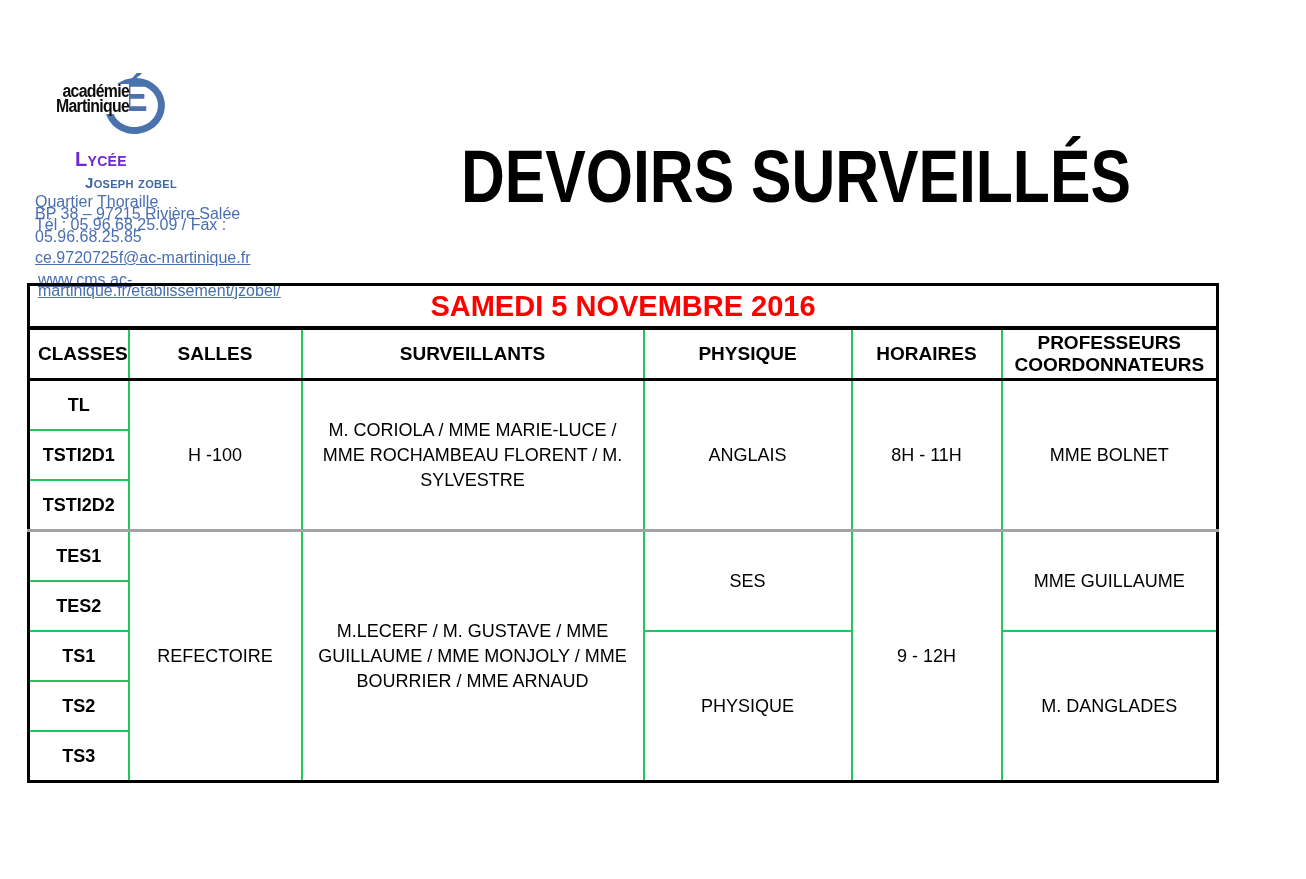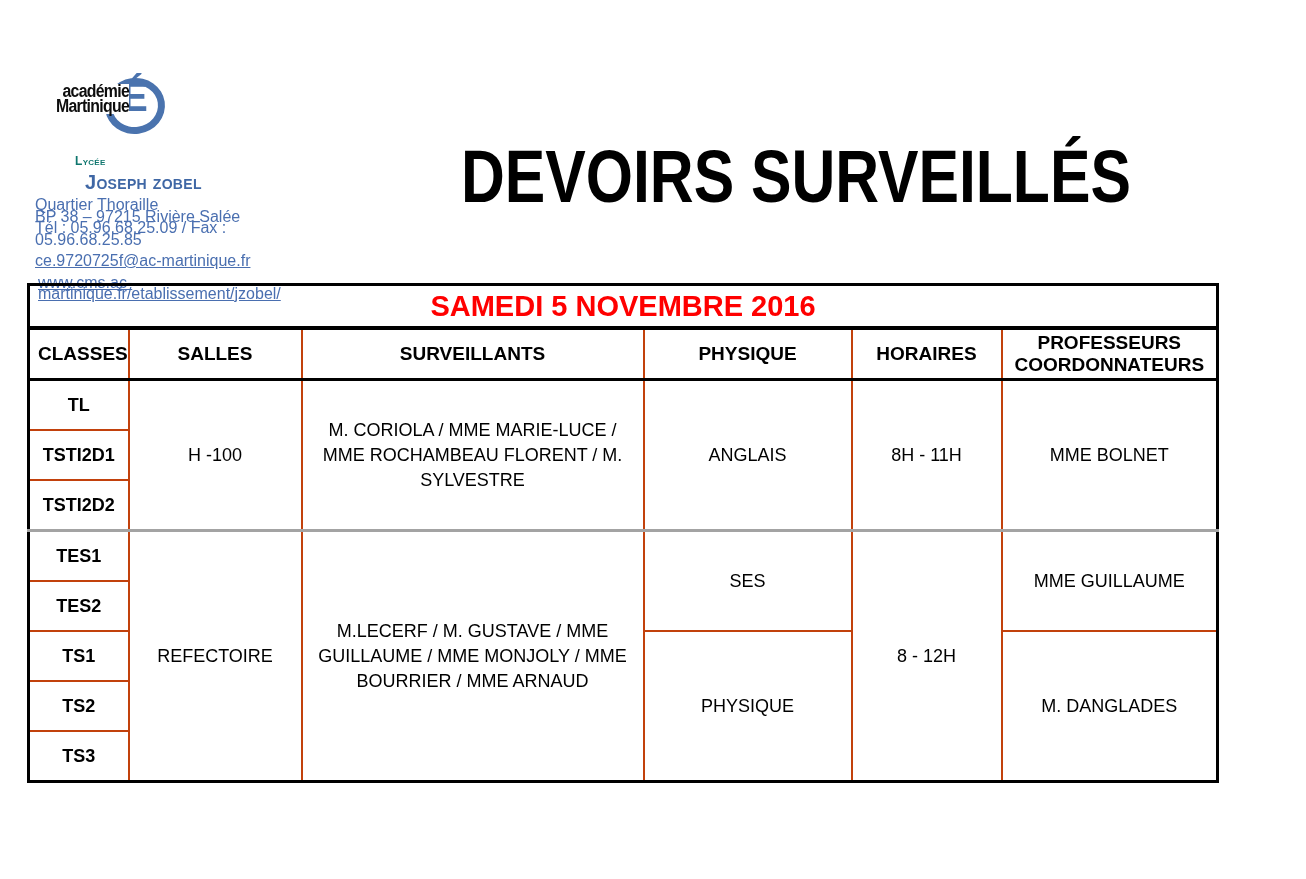--- a/index.html
+++ b/index.html
@@ -37,30 +37,30 @@
     text-align:right;
     font-weight:bold; color:#0d0d0d;
     font-size:18px; line-height:15px;
     letter-spacing:-0.8px;
     transform:scaleX(0.88); transform-origin:left top;
     z-index:2;
   }
   .logo-text div { background:#ffffff; }
 
   .school1 {
-    margin:18px 0 0 40px;
-    color:#0f766e; font-weight:bold;
+    margin:12px 0 0 40px;
+    color:#6d28d9; font-weight:bold;
     font-variant:small-caps;
-    font-size:12px; letter-spacing:0.3px;
+    font-size:20px; letter-spacing:0.3px;
   }
   .school2 {
     margin:3px 0 5px 50px;
     color:#3f67a5; font-weight:bold;
     font-variant:small-caps;
-    font-size:20px; letter-spacing:0.3px;
+    font-size:15px; letter-spacing:0.3px;
   }
   .addr {
     color:#4a6fb0;
     font-size:16px; line-height:11.5px;
   }
   .addr.link { text-decoration:underline; cursor:pointer;margin-top:10px; }
   .addr.web { margin-left:3px; margin-top:10px; }
 
   
   .doc-title {
@@ -75,21 +75,21 @@
 
   
   table.schedule {
     position:absolute; left:27px; top:283px;
     width:1189px;
     border-collapse:collapse;
     table-layout:fixed;
     border:3px solid #000;
   }
   table.schedule td {
-    border:2px solid #c2410c;
+    border:2px solid #22c55e;
     text-align:center;
     vertical-align:middle;
     padding:2px 8px;
     font-size:18px;
     overflow:hidden;
   }
   tr.date-row td {
     height:36px;
     font-weight:bold;
     font-size:29px;
@@ -166,21 +166,21 @@
     </tr>
     <tr>
       <td class="cls">TSTI2D2</td>
     </tr>
 
     <tr class="sep">
       <td class="cls">TES1</td>
       <td rowspan="5">REFECTOIRE</td>
       <td rowspan="5" class="surv">M.LECERF / M. GUSTAVE / MME GUILLAUME / MME MONJOLY / MME BOURRIER / MME ARNAUD</td>
       <td rowspan="2">SES</td>
-      <td rowspan="5">8 - 12H</td>
+      <td rowspan="5">9 - 12H</td>
       <td rowspan="2">MME GUILLAUME</td>
     </tr>
     <tr>
       <td class="cls">TES2</td>
     </tr>
     <tr>
       <td class="cls">TS1</td>
       <td rowspan="3">PHYSIQUE</td>
       <td rowspan="3">M. DANGLADES</td>
     </tr>

